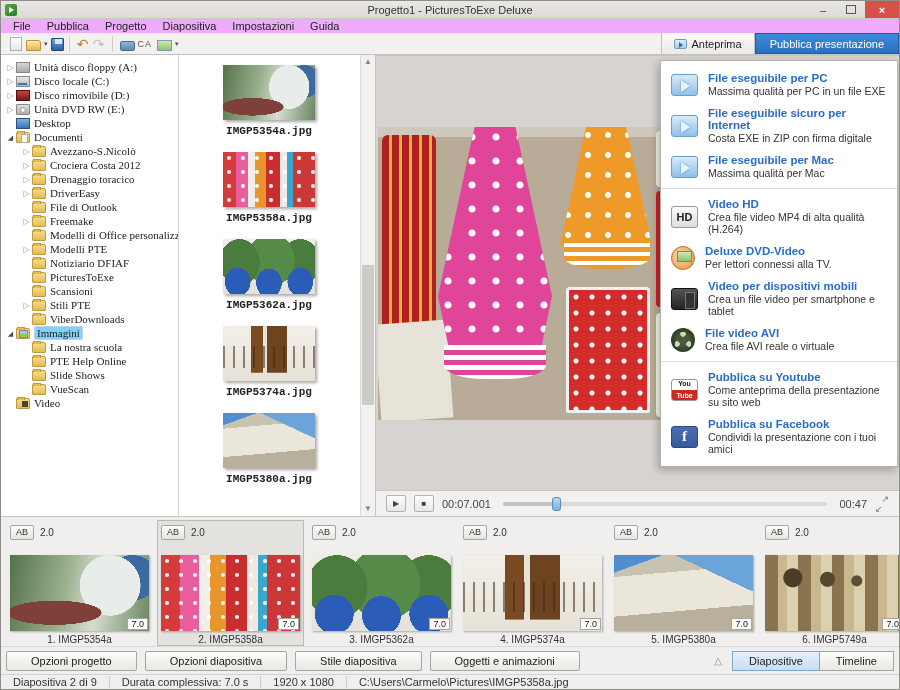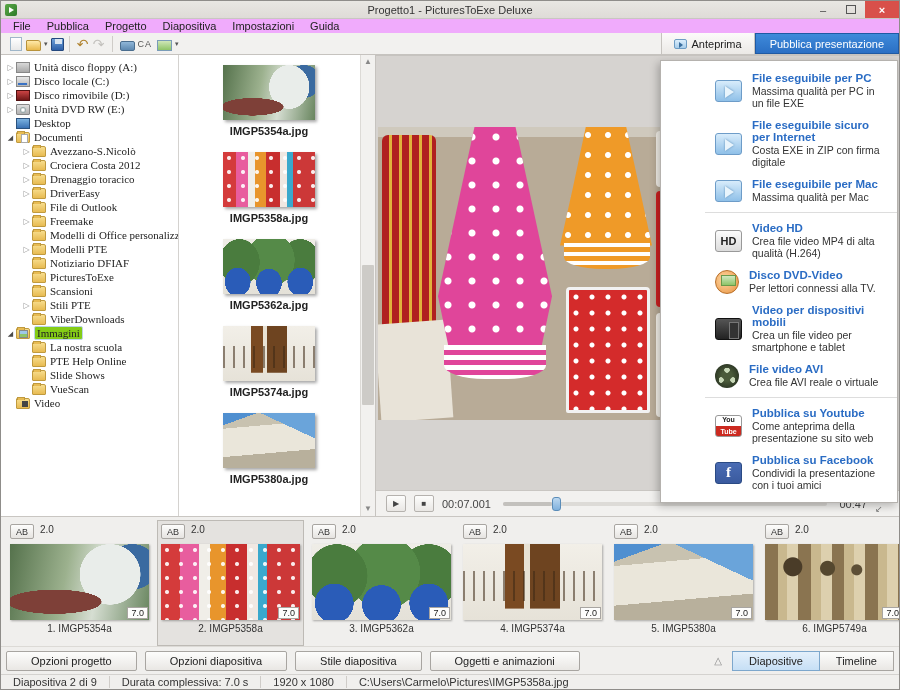--- a/index.html
+++ b/index.html
@@ -41,21 +41,21 @@
   .mini-play { width:13px; height:10px; background:linear-gradient(#dceefc,#a8cdea); border:1px solid #6d9cc4; border-radius:2px; position:relative; }
   .mini-play::after { content:""; position:absolute; left:4px; top:2px; border-left:4px solid #3a6e9e; border-top:3px solid transparent; border-bottom:3px solid transparent; }
   .btn-publish { display:flex; align-items:center; padding:0 14px; background:linear-gradient(#3f8ada,#2a6fc4); color:#fff; font-size:11px; border:1px solid #1f5aa3; cursor:default; }
 
   
   .main { flex:0 0 461px; display:flex; position:relative; background:#fff; }
 
   
   .tree-panel { width:178px; border-right:1px solid #d4d2cf; background:#fff; padding-top:5px; overflow:hidden;font-family:Liberation Serif, serif; }
   .tree-item { display:flex; align-items:center; height:14px; white-space:nowrap; cursor:default; }
-  .tree-item.selected .tlabel { background:#84cc16; border:1px solid #bcd4ea; border-radius:2px; padding:0 2px; }
+  .tree-item.selected .tlabel { background:#7dd3fc; border:1px solid #bcd4ea; border-radius:2px; padding:0 2px; }
   .tree-item.d0 { padding-left:4px; } .tree-item.d1 { padding-left:20px; }
   .arrow { width:11px; font-size:8px; text-align:center; flex:0 0 auto; }
   .arrow.collapsed::before { content:"▷"; color:#9a9a9a; }
   .arrow.expanded::before { content:"◢"; color:#4a4a4a; font-size:7px; }
   .ticon { width:14px; height:11px; margin-right:4px; flex:0 0 auto; position:relative; }
   .ticon.folder, .ticon.docs, .ticon.pics, .ticon.videof { background:linear-gradient(#f7dd8d,#e8bb52); border:1px solid #c09a3e; border-radius:1px 2px 1px 1px; }
   .ticon.folder::before, .ticon.docs::before, .ticon.pics::before, .ticon.videof::before { content:""; position:absolute; left:0; top:-2px; width:6px; height:2px; background:#e8bb52; border:1px solid #c09a3e; border-bottom:none; }
   .ticon.docs::after { content:""; position:absolute; right:1px; top:1px; width:5px; height:7px; background:#fff; border:1px solid #aaa; }
   .ticon.pics::after { content:""; position:absolute; right:1px; top:1px; width:7px; height:6px; background:linear-gradient(#9ec8e8 50%,#8fc468 50%); border:1px solid #888; }
   .ticon.videof::after { content:""; position:absolute; right:1px; top:2px; width:6px; height:6px; background:#444; }
@@ -64,21 +64,21 @@
   .ticon.hdd::after { content:""; position:absolute; left:1px; bottom:1px; width:9px; height:2px; background:#3a72c4; }
   .ticon.usb { background:linear-gradient(#c44,#701818); border:1px solid #501010; }
   .ticon.dvd { background:linear-gradient(#e0e0e0,#b0b0b0); border:1px solid #888; border-radius:1px; }
   .ticon.dvd::after { content:""; position:absolute; left:3px; top:2px; width:6px; height:6px; border-radius:50%; background:radial-gradient(circle,#fff 25%,#9aa 60%); }
   .ticon.desktop { background:linear-gradient(#7ab2e0,#3a72b4); border:1px solid #2a527e; }
   .tlabel { font-size:11px; color:#222; }
 
   
   .file-panel { width:197px; border-right:1px solid #c6c3bf; background:#fff; position:relative; overflow:hidden; }
   .file-list { padding-top:10px; }
-  .file-item { width:180px; display:flex; flex-direction:column; align-items:center; margin-bottom:15px; cursor:default; }
+  .file-item { width:180px; display:flex; flex-direction:column; align-items:center; margin-bottom:15px; cursor:default;font-family:Liberation Mono, monospace; }
   .file-thumb { width:92px; height:55px; box-shadow:2px 2px 3px rgba(0,0,0,.35); }
   .file-name { font-size:11px; font-weight:bold; color:#222; margin-top:5px; }
   .vscroll { position:absolute; right:0; top:0; bottom:0; width:15px; background:#f2f1ef; border-left:1px solid #dcdad6; }
   .vs-arrow { position:absolute; left:0; width:14px; height:14px; text-align:center; font-size:8px; color:#888; line-height:14px; }
   .vs-up { top:0; } .vs-down { bottom:0; }
   .vs-thumb { position:absolute; left:1px; width:12px; top:210px; height:140px; background:#cdcbc7; border-radius:1px; }
 
   
   .preview-pane { flex:1; position:relative; background:#d6d3d0; border-top:1px solid #c6c3bf; overflow:hidden; }
   .preview-stage { position:absolute; left:0; right:0; top:0; height:435px; background:#d6d3d0; display:flex; align-items:center; justify-content:center; }
@@ -109,21 +109,21 @@
   .pb-time { font-size:11px; color:#444; }
   .pb-track { flex:1; height:4px; background:#dddbd7; border-radius:2px; position:relative; margin:0 4px; }
   .pb-fill { position:absolute; left:0; top:0; height:100%; width:15%; background:#c3c1bd; border-radius:2px; }
   .pb-thumb { position:absolute; left:15%; top:-5px; width:9px; height:14px; background:linear-gradient(#bcd8f0,#7fb0dc); border:1px solid #5a8cb8; border-radius:3px; }
   .pb-full { width:14px; height:14px; position:relative; color:#777; }
   .pb-full::before { content:"↗"; position:absolute; right:0; top:-3px; font-size:9px; }
   .pb-full::after { content:"↙"; position:absolute; left:0; bottom:-3px; font-size:9px; }
 
   
   .publish-menu { position:absolute; top:4px; right:1px; width:238px; background:#fff; border:1px solid #b5b2ae; box-shadow:-2px 3px 8px rgba(0,0,0,.25); padding:6px 0; z-index:20; }
-  .pm-item { display:flex; align-items:center; gap:10px; padding:5px 10px; cursor:default;margin-left:44px; }
+  .pm-item { display:flex; align-items:center; gap:10px; padding:5px 10px; cursor:default; }
   .pm-item.group-end { border-bottom:1px solid #ddd; margin-bottom:4px; padding-bottom:9px; }
   .pm-icon { width:27px; height:22px; flex:0 0 auto; position:relative; border-radius:3px; }
   .pm-icon.player-exe { background:linear-gradient(#d8ecfb,#8fc0e8); border:1px solid #6d9cc8; }
   .pm-icon.player-exe::after { content:""; position:absolute; left:9px; top:5px; border-left:9px solid #e8f4fc; border-top:6px solid transparent; border-bottom:6px solid transparent; filter:drop-shadow(0 0 1px #5a8cb8); }
   .pm-icon.hd { background:linear-gradient(#fcfcfc,#dcdcdc); border:1px solid #999; }
   .pm-icon.hd::after { content:"HD"; position:absolute; left:0; right:0; top:4px; text-align:center; font-weight:bold; font-size:11px; color:#222; }
   .pm-icon.dvd { background:radial-gradient(circle at 40% 40%,#ffd9a8,#e8913c); border-radius:50%; width:24px; height:24px; border:1px solid #b8702a; }
   .pm-icon.dvd::after { content:""; position:absolute; left:5px; top:4px; width:13px; height:9px; background:linear-gradient(#cfe8c0,#8fc468); border:1px solid #6a9a4a; }
   .pm-icon.mobile { background:linear-gradient(#555,#222); border:1px solid #111; }
   .pm-icon.mobile::after { content:""; position:absolute; right:2px; top:3px; width:8px; height:15px; background:#333; border:1px solid #777; }
@@ -135,21 +135,21 @@
   .pm-icon.facebook { background:linear-gradient(#4a6cb4,#3a5a9e); border:1px solid #2a4a84; }
   .pm-icon.facebook::after { content:"f"; position:absolute; left:0; right:0; top:1px; text-align:center; color:#fff; font-weight:bold; font-size:15px; font-family:"Liberation Serif",serif; }
   .pm-text { display:flex; flex-direction:column; }
   .pm-title { color:#2a6cc4; font-weight:bold; font-size:11.5px; }
   .pm-sub { color:#333; font-size:10.5px; margin-top:1px; }
 
   
   .filmstrip { flex:0 0 130px; background:#f0efed; border-top:1px solid #c9c6c2; display:flex; padding:3px 0 0 5px; overflow:hidden; }
   .slide { width:147px; flex:0 0 auto; margin-right:4px; padding:3px 3px 2px 3px; border:1px solid transparent; cursor:default; }
   .slide.selected { background:#e4e2df; border:1px solid #bdbab5; }
-  .slide-top { display:flex; gap:6px; height:16px; margin-bottom:4px; }
+  .slide-top { display:flex; align-items:center; gap:6px; height:16px; margin-bottom:15px; }
   .ab-btn { width:24px; height:15px; background:linear-gradient(#fdfdfc,#e6e4e1); border:1px solid #a8a5a1; border-radius:2px; font-size:9px; color:#333; font-family:"Liberation Sans",sans-serif; cursor:default; }
   .trans-time { font-size:10px; color:#333; }
   .slide-thumb { position:relative; width:139px; height:76px; box-shadow:1px 1px 2px rgba(0,0,0,.3); }
   .dur-badge { position:absolute; right:1px; bottom:1px; background:#fdfdfc; border:1px solid #a8a5a1; font-size:9px; padding:0 3px; color:#222; }
   .slide-caption { text-align:center; font-size:10px; color:#333; margin-top:3px; }
 
   
   .v-courtyard { background:radial-gradient(ellipse 34% 16% at 32% 76%,#7e4038 0 99%,transparent),radial-gradient(ellipse 22% 40% at 72% 40%,#e9edea 0 99%,transparent),radial-gradient(ellipse 18% 30% at 88% 30%,#3a6aa0 0 99%,transparent),linear-gradient(100deg,#55724c,#9cb18e 40%,#d6ded2 62%,#68855e); }
   .v-clothes { background:radial-gradient(circle 2px at 6px 6px,rgba(255,255,255,.9) 0 1.5px,transparent 2.5px) 0 0/14px 14px, repeating-linear-gradient(90deg,#d43b3b 0 14%,#e85d9e 14% 27%,#f0eee8 27% 35%,#e8952c 35% 47%,#c82e2e 47% 62%,#f0e8e2 62% 70%,#3aa8cc 70% 76%,#cc3838 76% 100%); }
   .v-flowers { background:radial-gradient(ellipse 14% 26% at 16% 78%,#2a5cb8 0 99%,transparent),radial-gradient(ellipse 14% 26% at 50% 80%,#2a5cb8 0 99%,transparent),radial-gradient(ellipse 14% 26% at 84% 78%,#2a5cb8 0 99%,transparent),radial-gradient(ellipse 22% 42% at 18% 42%,#4a7c3e 0 99%,transparent),radial-gradient(ellipse 26% 48% at 52% 38%,#558a48 0 99%,transparent),radial-gradient(ellipse 22% 42% at 84% 42%,#4a7c3e 0 99%,transparent),radial-gradient(circle 3px at 30% 30%,#cc3a50 0 99%,transparent),radial-gradient(circle 3px at 58% 24%,#cc3a50 0 99%,transparent),linear-gradient(#efede7,#e4e1d8); }
@@ -476,21 +476,21 @@
             <span class="pm-icon hd"></span>
             <span class="pm-text">
               <span class="pm-title">Video HD</span>
               <span class="pm-sub">Crea file video MP4 di alta qualità (H.264)</span>
             </span>
           </div>
 
           <div class="pm-item">
             <span class="pm-icon dvd"></span>
             <span class="pm-text">
-              <span class="pm-title">Disco DVD-Video</span>
+              <span class="pm-title">Deluxe DVD-Video</span>
               <span class="pm-sub">Per lettori connessi alla TV.</span>
             </span>
           </div>
 
           <div class="pm-item">
             <span class="pm-icon mobile"></span>
             <span class="pm-text">
               <span class="pm-title">Video per dispositivi mobili</span>
               <span class="pm-sub">Crea un file video per smartphone e tablet</span>
             </span>

